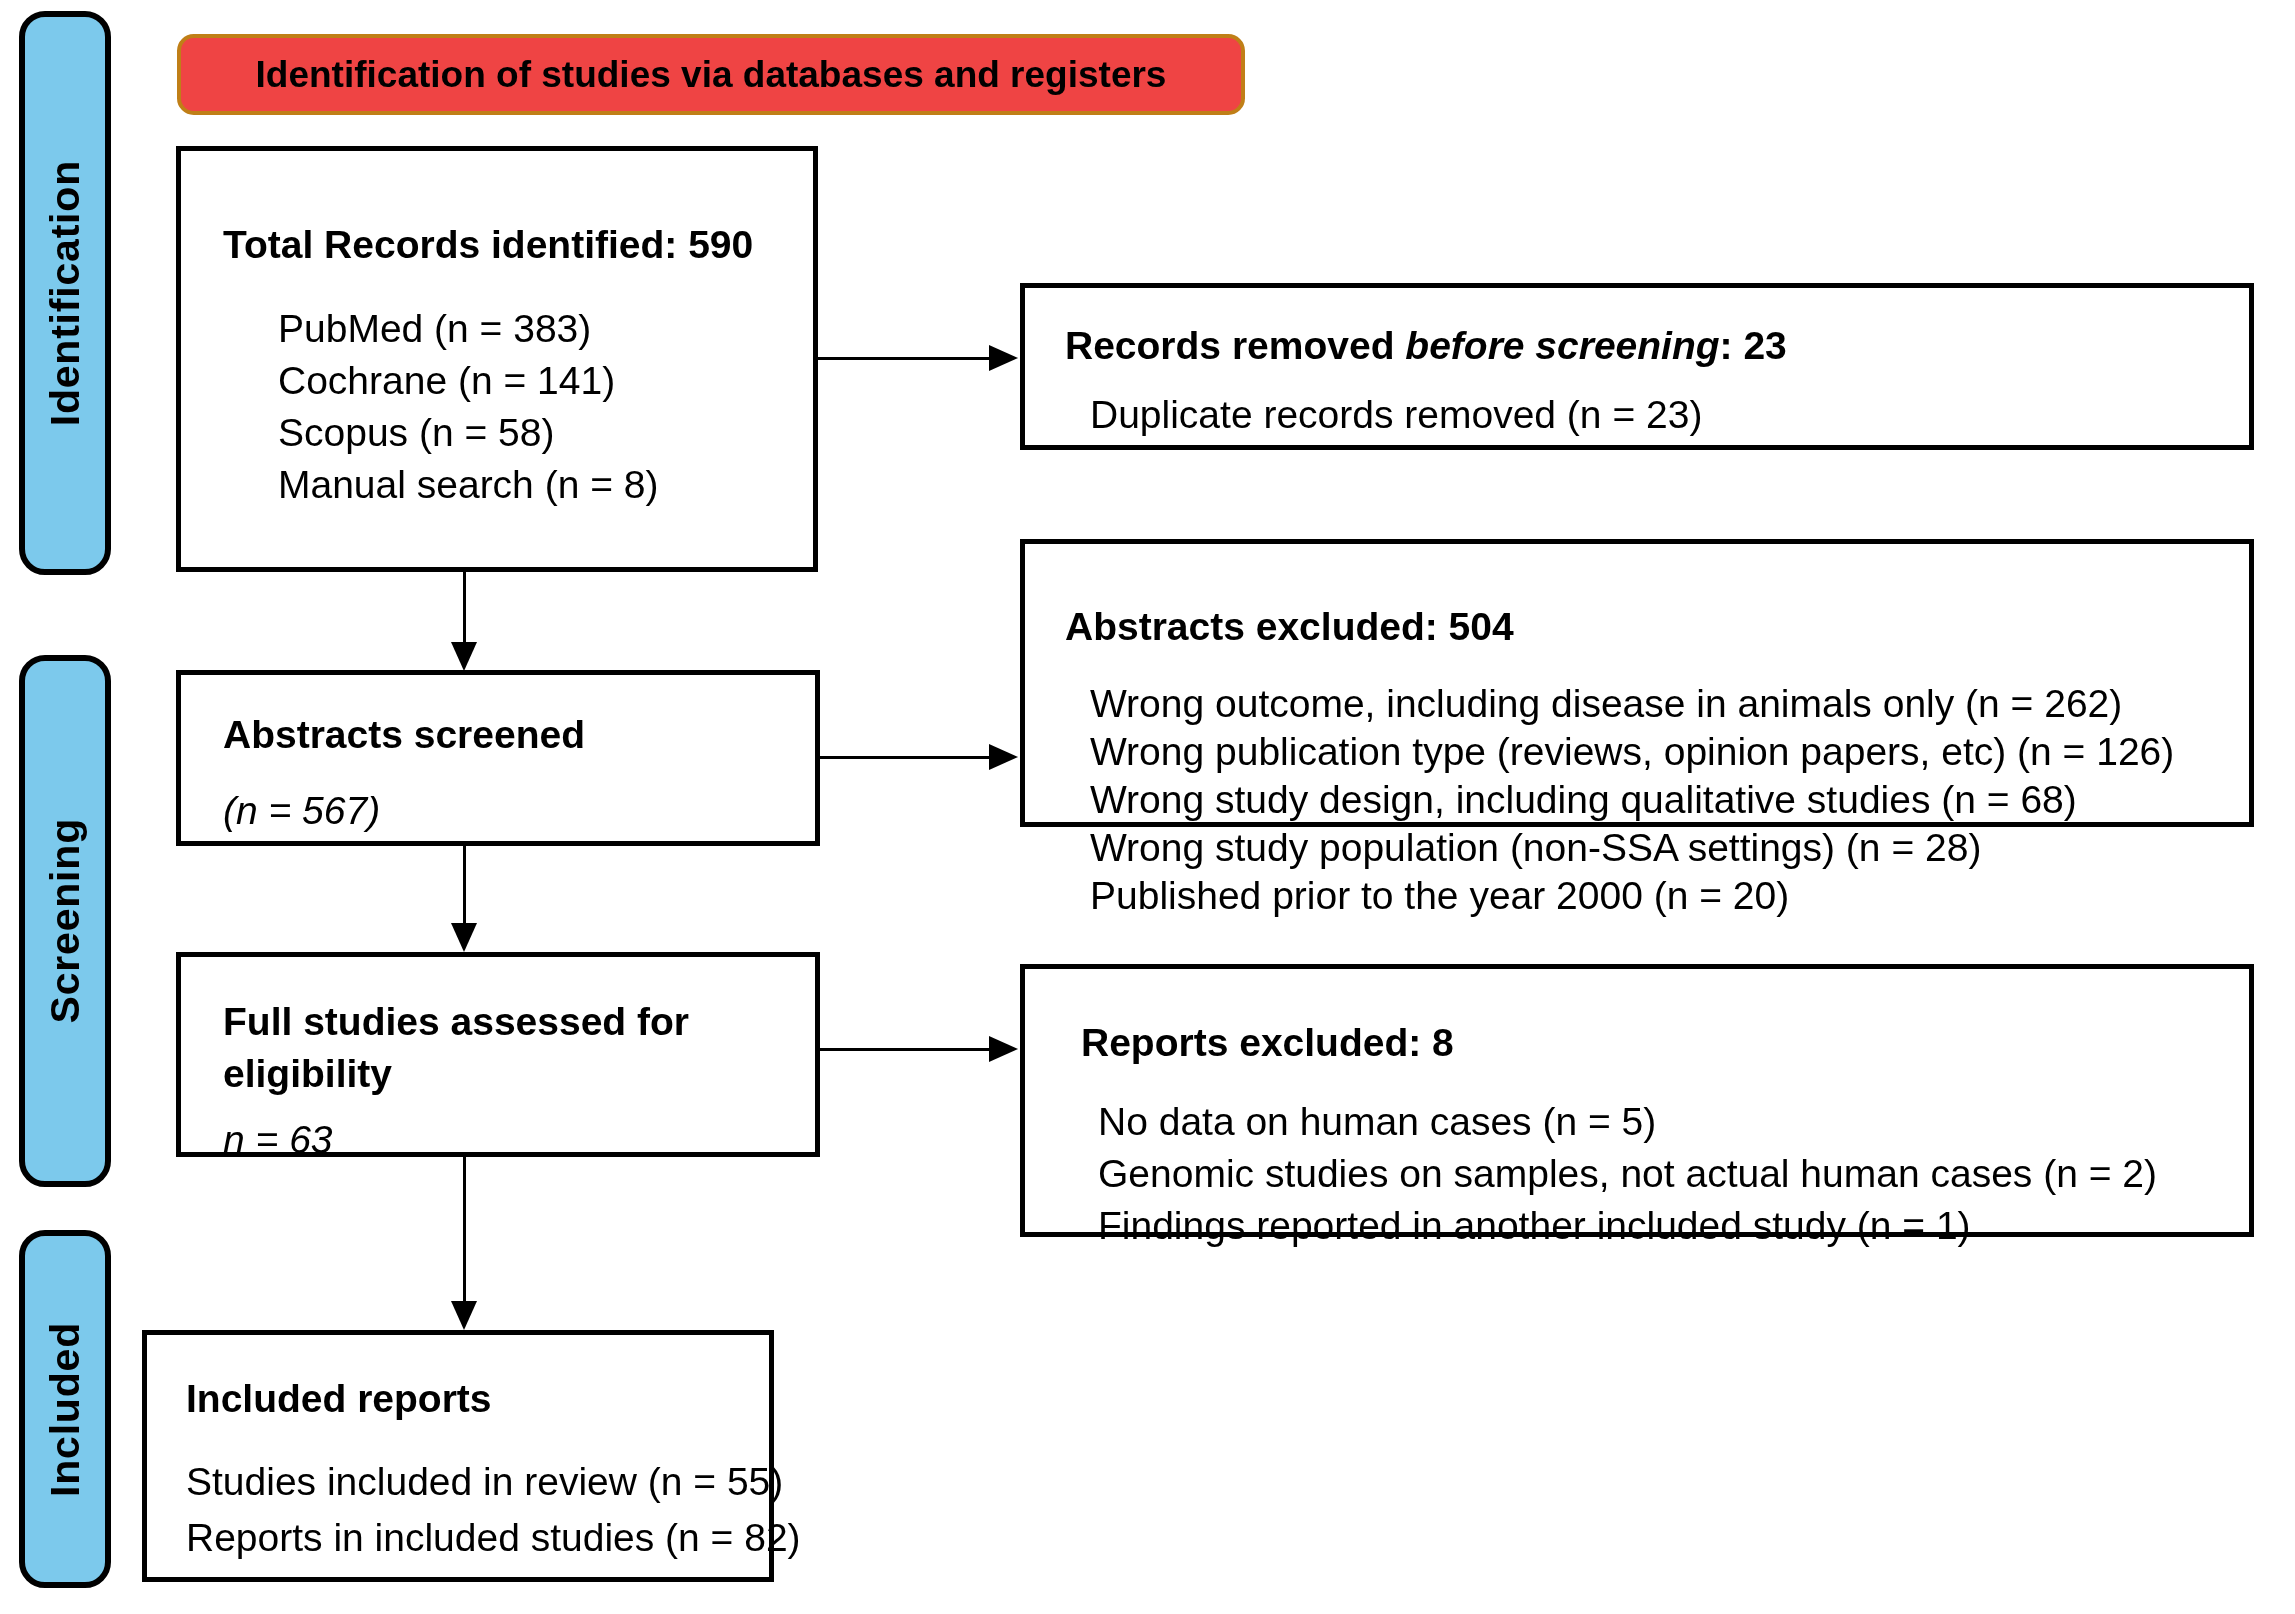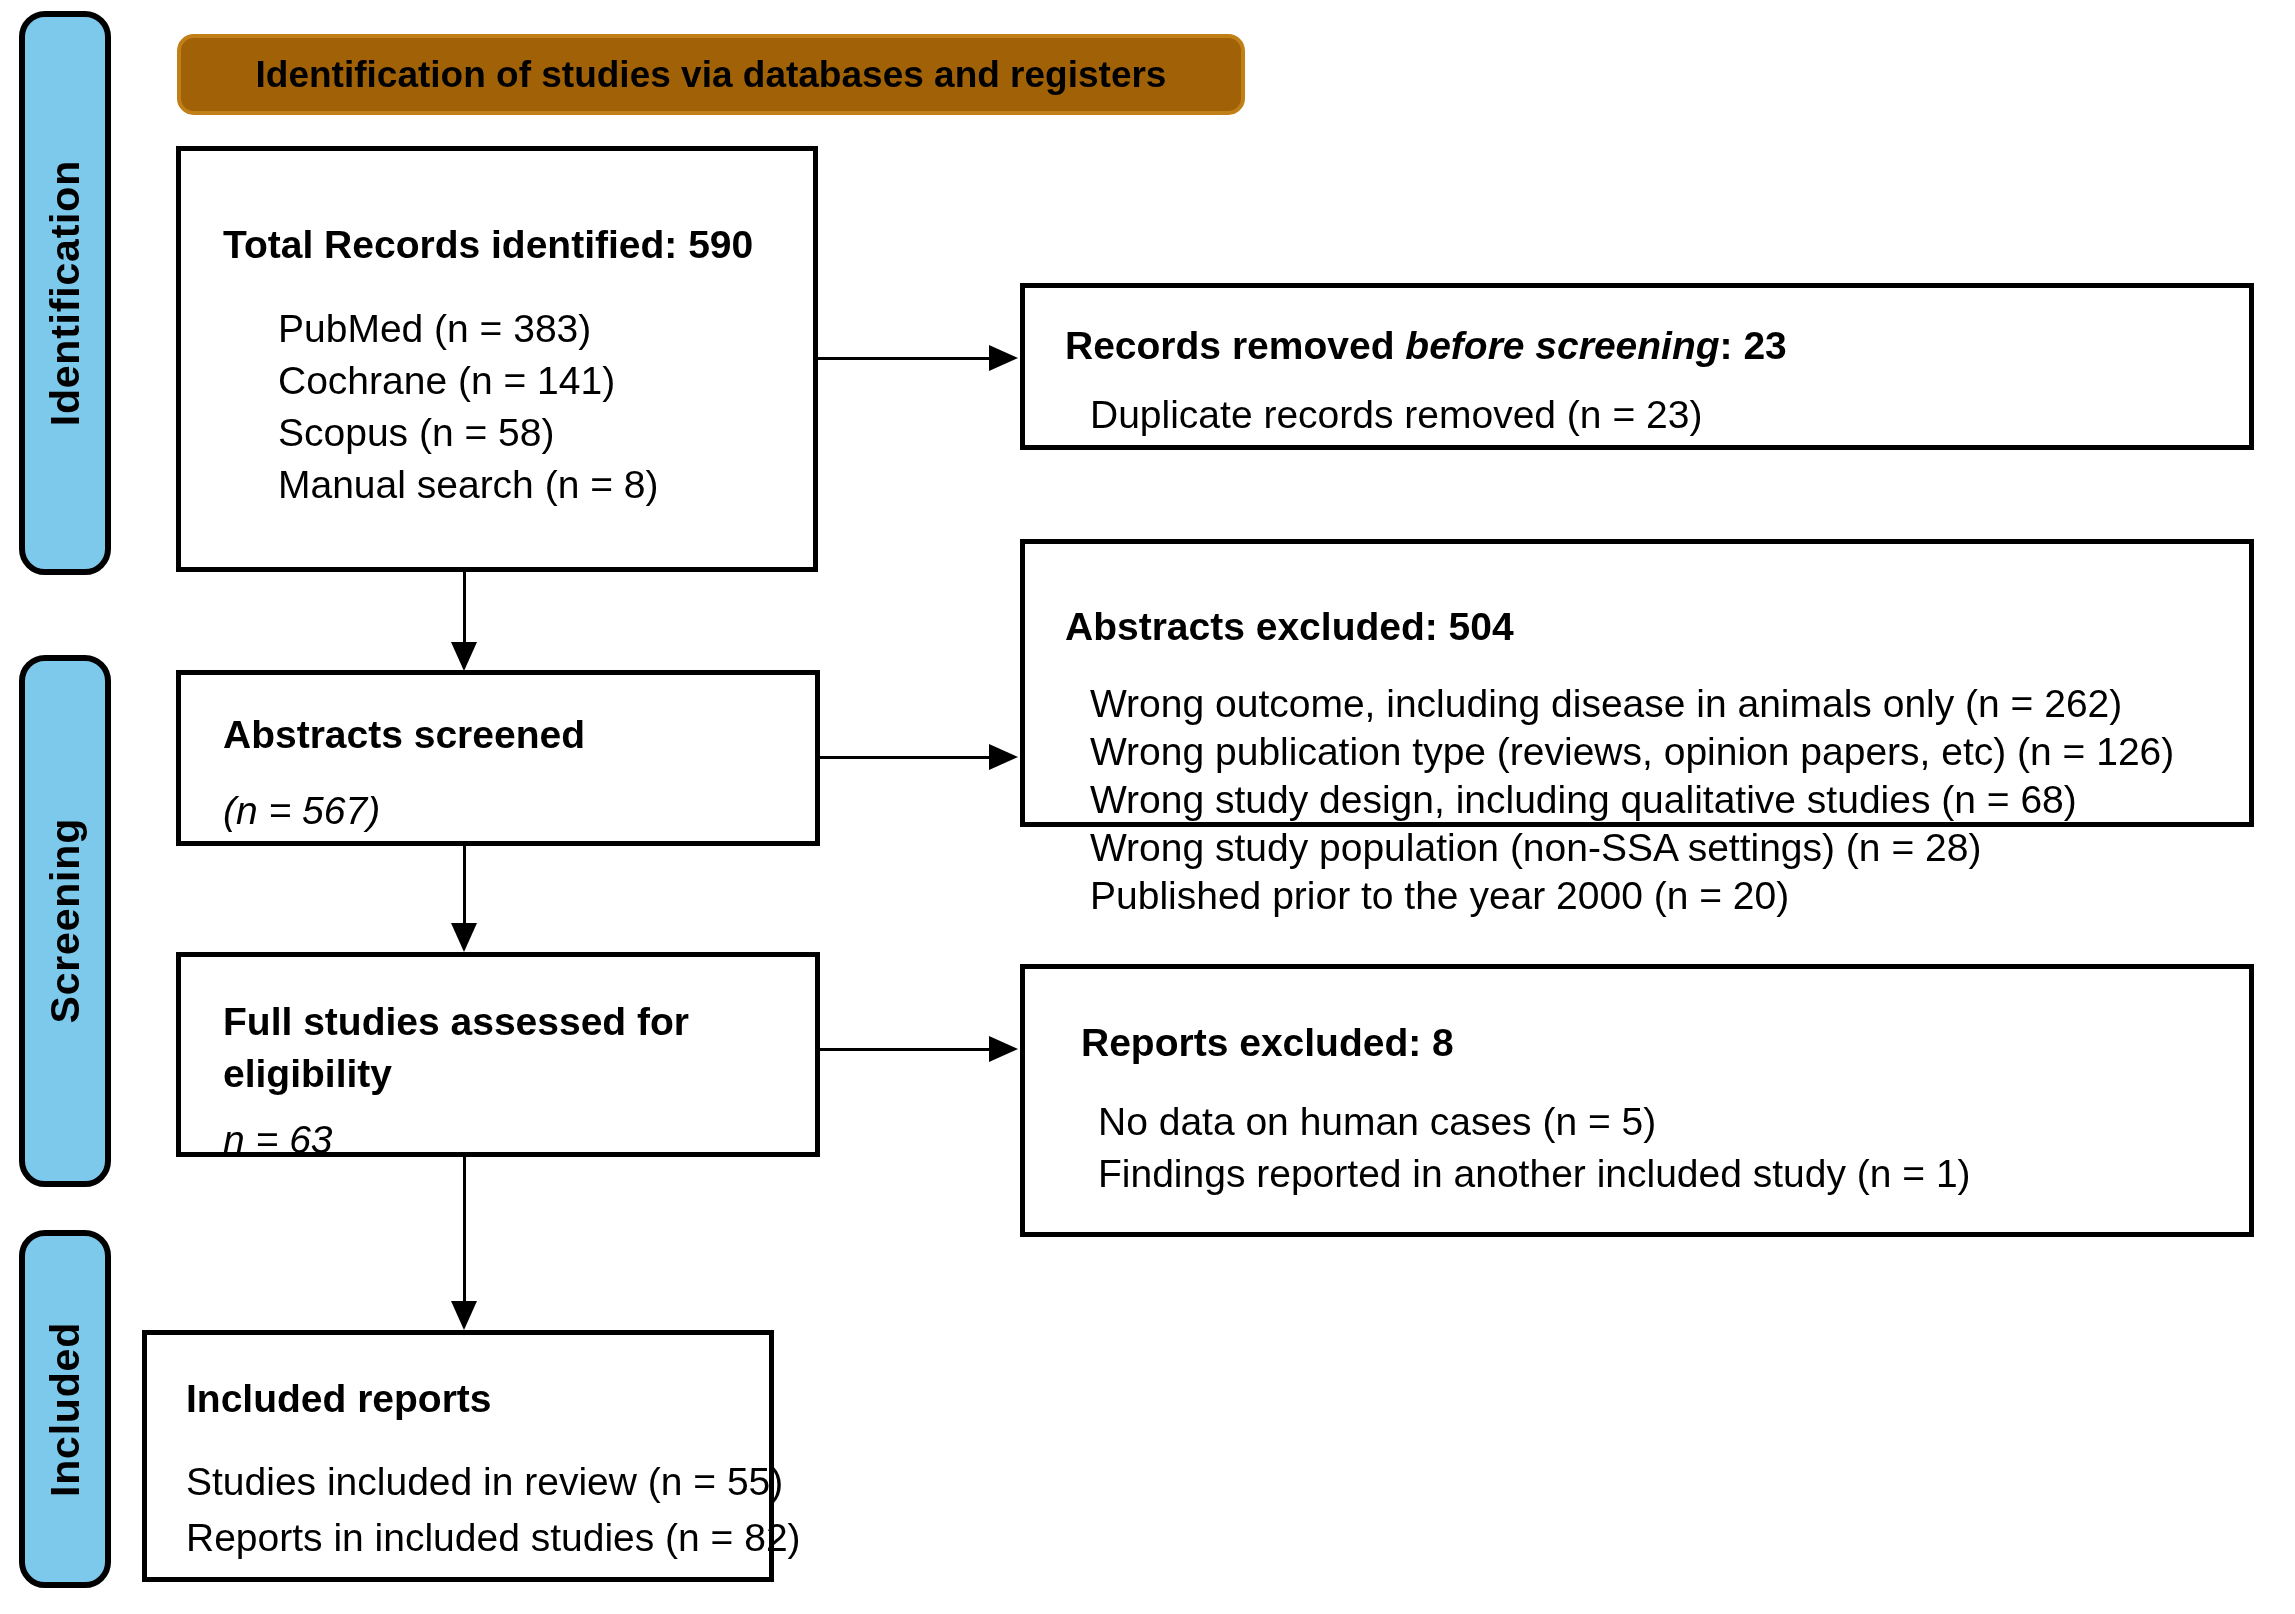--- a/index.html
+++ b/index.html
@@ -20,21 +20,21 @@
     writing-mode:vertical-rl;transform:rotate(180deg);
     font-weight:bold;font-size:41px;letter-spacing:0.8px;white-space:nowrap;
   }
   .stage-identification{top:11.4px;height:564px;}
   .stage-screening{top:655px;height:532px;}
   .stage-included{top:1230px;height:358px;}
 
   
   .banner{
     position:absolute;left:177px;top:34px;width:1068px;height:81px;
-    background:#a16207;border:4.5px solid #C07F17;border-radius:16.7px;
+    background:#ef4444;border:4.5px solid #C07F17;border-radius:16.7px;
     box-sizing:border-box;
     display:flex;align-items:center;justify-content:center;
   }
   .banner .banner-text{font-weight:bold;font-size:37px;}
 
   
   .box{
     position:absolute;background:#fff;border:5.3px solid #000;
     box-sizing:border-box;
   }
@@ -139,20 +139,21 @@
 
   <div class="box box-fullstudies">
     <div class="heading">Full studies assessed for eligibility</div>
     <div class="subtext">n = 63</div>
   </div>
 
   <div class="box box-repexcluded">
     <div class="heading">Reports excluded: 8</div>
     <div class="items">
         <div class="item-line">No data on human cases (n = 5)</div>
+        <div class="item-line">Genomic studies on samples, not actual human cases (n = 2)</div>
         <div class="item-line">Findings reported in another included study (n = 1)</div>
       </div>
   </div>
 
   <div class="box box-included">
     <div class="heading">Included reports</div>
     <div class="items">
         <div class="item-line">Studies included in review (n = 55)</div>
         <div class="item-line">Reports in included studies (n = 82)</div>
       </div>

